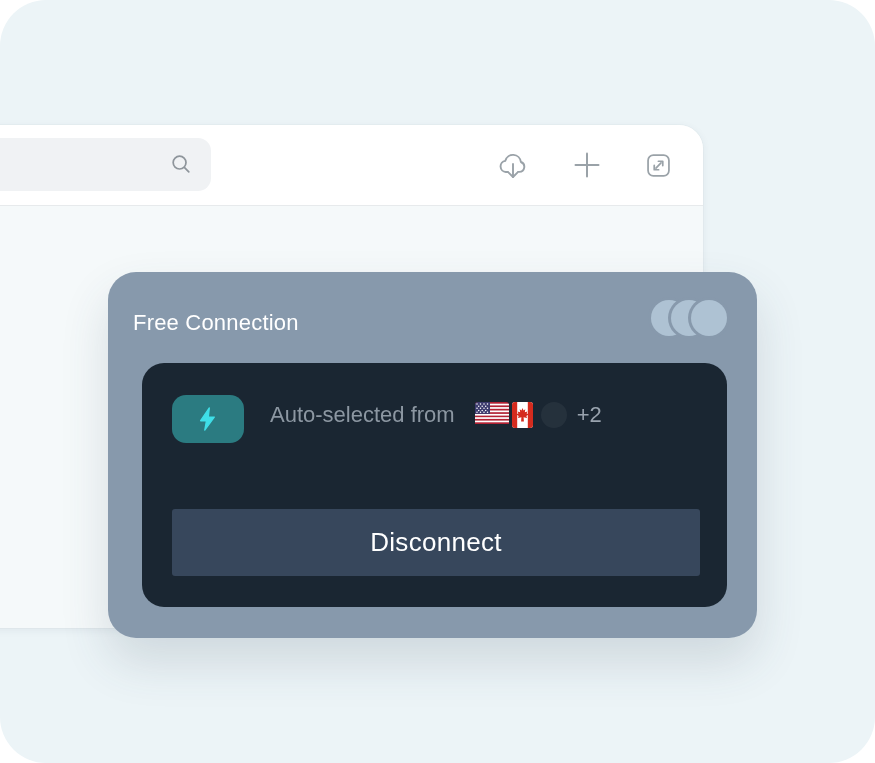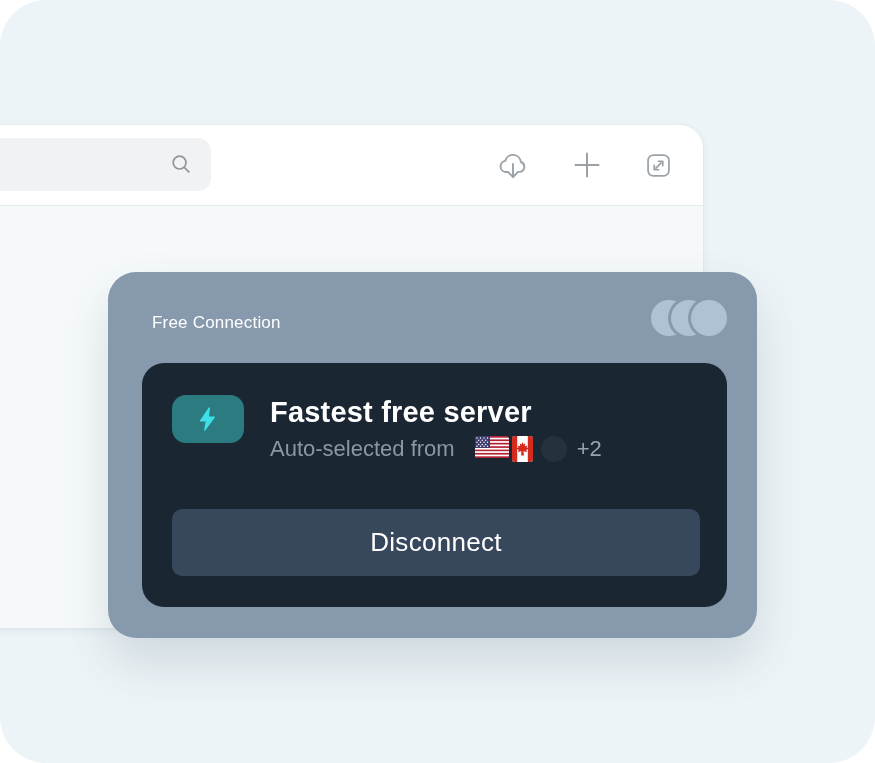--- a/index.html
+++ b/index.html
@@ -16,21 +16,21 @@
     background:var(--search_bg,#F0F2F4);border-radius:13px;}
   .search-field .mag{position:absolute;right:18px;top:15px;}
   .toolbar-icons{position:absolute;right:30px;top:0;height:80px;display:flex;align-items:center;gap:42px;}
   .tb-btn{background:none;border:none;padding:0;margin:0;cursor:pointer;display:flex;align-items:center;justify-content:center;}
   .content-area{position:absolute;left:0;top:81px;right:0;bottom:0;background:var(--window_bg,#F5F9FA);border-radius:0 0 10px 0;}
 
   
   .vpn-card{position:absolute;left:108px;top:272px;width:649px;height:366px;
     background:var(--card_bg,#8799AC);border-radius:28px;
     box-shadow:0 24px 48px rgba(55,75,95,.16);}
-  .card-title{position:absolute;left:44px;top:38px;font-size:17px;font-weight:500;
+  .card-title{position:absolute;left:25px;top:38px;font-size:22px;font-weight:500;
     color:#ffffff;letter-spacing:.2px;line-height:26px;}
   .dots{position:absolute;right:30px;top:28px;display:flex;}
   .dot{width:36px;height:36px;border-radius:50%;background:var(--card_circle,#AEC2D3);
     box-shadow:0 0 0 3px var(--card_bg,#8799AC);}
   .dot+.dot{margin-left:-16px;}
   .dot:nth-child(2){z-index:2;} .dot:nth-child(3){z-index:3;}
 
   .panel{position:absolute;left:34px;top:91px;width:585px;height:244px;
     background:var(--panel_bg,#1A2632);border-radius:22px;}
   .server-row{position:absolute;left:30px;top:32px;right:27px;display:flex;align-items:flex-start;cursor:pointer;}
@@ -38,21 +38,21 @@
     display:flex;align-items:center;justify-content:center;flex:none;}
   .server-info{margin-left:26px;}
   .server-name{font-size:29px;line-height:34px;font-weight:600;color:#ffffff;letter-spacing:.2px;}
   .server-sub{margin-top:7px;display:flex;font-size:22px;color:var(--subtitle_gray,#8C97A2);}
   .flag{display:inline-block;overflow:hidden;border-radius:3px;flex:none;line-height:0;}
   .flag-us{margin-left:20px;}
   .flag-ca{margin-left:3px;}
   .hidden-flag{width:26px;height:26px;border-radius:50%;background:rgba(255,255,255,.05);margin-left:8px;flex:none;}
   .extra-count{margin-left:10px;color:#99A3AE;}
   .disconnect-btn{position:absolute;left:30px;top:146px;width:528px;height:67px;
-    background:var(--button_bg,#37475C);border:none;border-radius:10px;cursor:pointer;
+    background:var(--button_bg,#37475C);border:none;border-radius:3px;cursor:pointer;
     color:#ffffff;font-size:26px;font-weight:500;font-family:"Liberation Sans",sans-serif;letter-spacing:.3px;}
 </style>
 </head>
 <body>
 
 <div class="stage">
   <div class="canvas-bg"></div>
 
   <div class="browser-window">
     <div class="toolbar">
@@ -100,21 +100,20 @@
     </div>
 
     <div class="panel">
       <div class="server-row">
         <div class="bolt-badge">
           <svg width="26" height="26" viewBox="0 0 24 24">
             <polygon points="13.2,1.8 5.2,13.6 10.6,13.6 9,22.2 17.8,10.2 12.3,10.2" fill="#3FDFE8" stroke="#3FDFE8" stroke-width="1.2" stroke-linejoin="round"></polygon>
           </svg>
         </div>
         <div class="server-info">
-          <div class="server-name">Fastest free server</div>
           <div class="server-sub">
             <span>Auto-selected from</span>
             <span class="flag flag-us">
               <svg width="34" height="22" viewBox="0 0 34 22">
                 <rect width="34" height="22" fill="#B22234"></rect>
                 <g fill="#ffffff">
                   <rect y="1.7" width="34" height="1.7"></rect>
                     <rect y="5.1" width="34" height="1.7"></rect>
                   <rect y="8.5" width="34" height="1.7"></rect>
                     <rect y="11.9" width="34" height="1.7"></rect>

